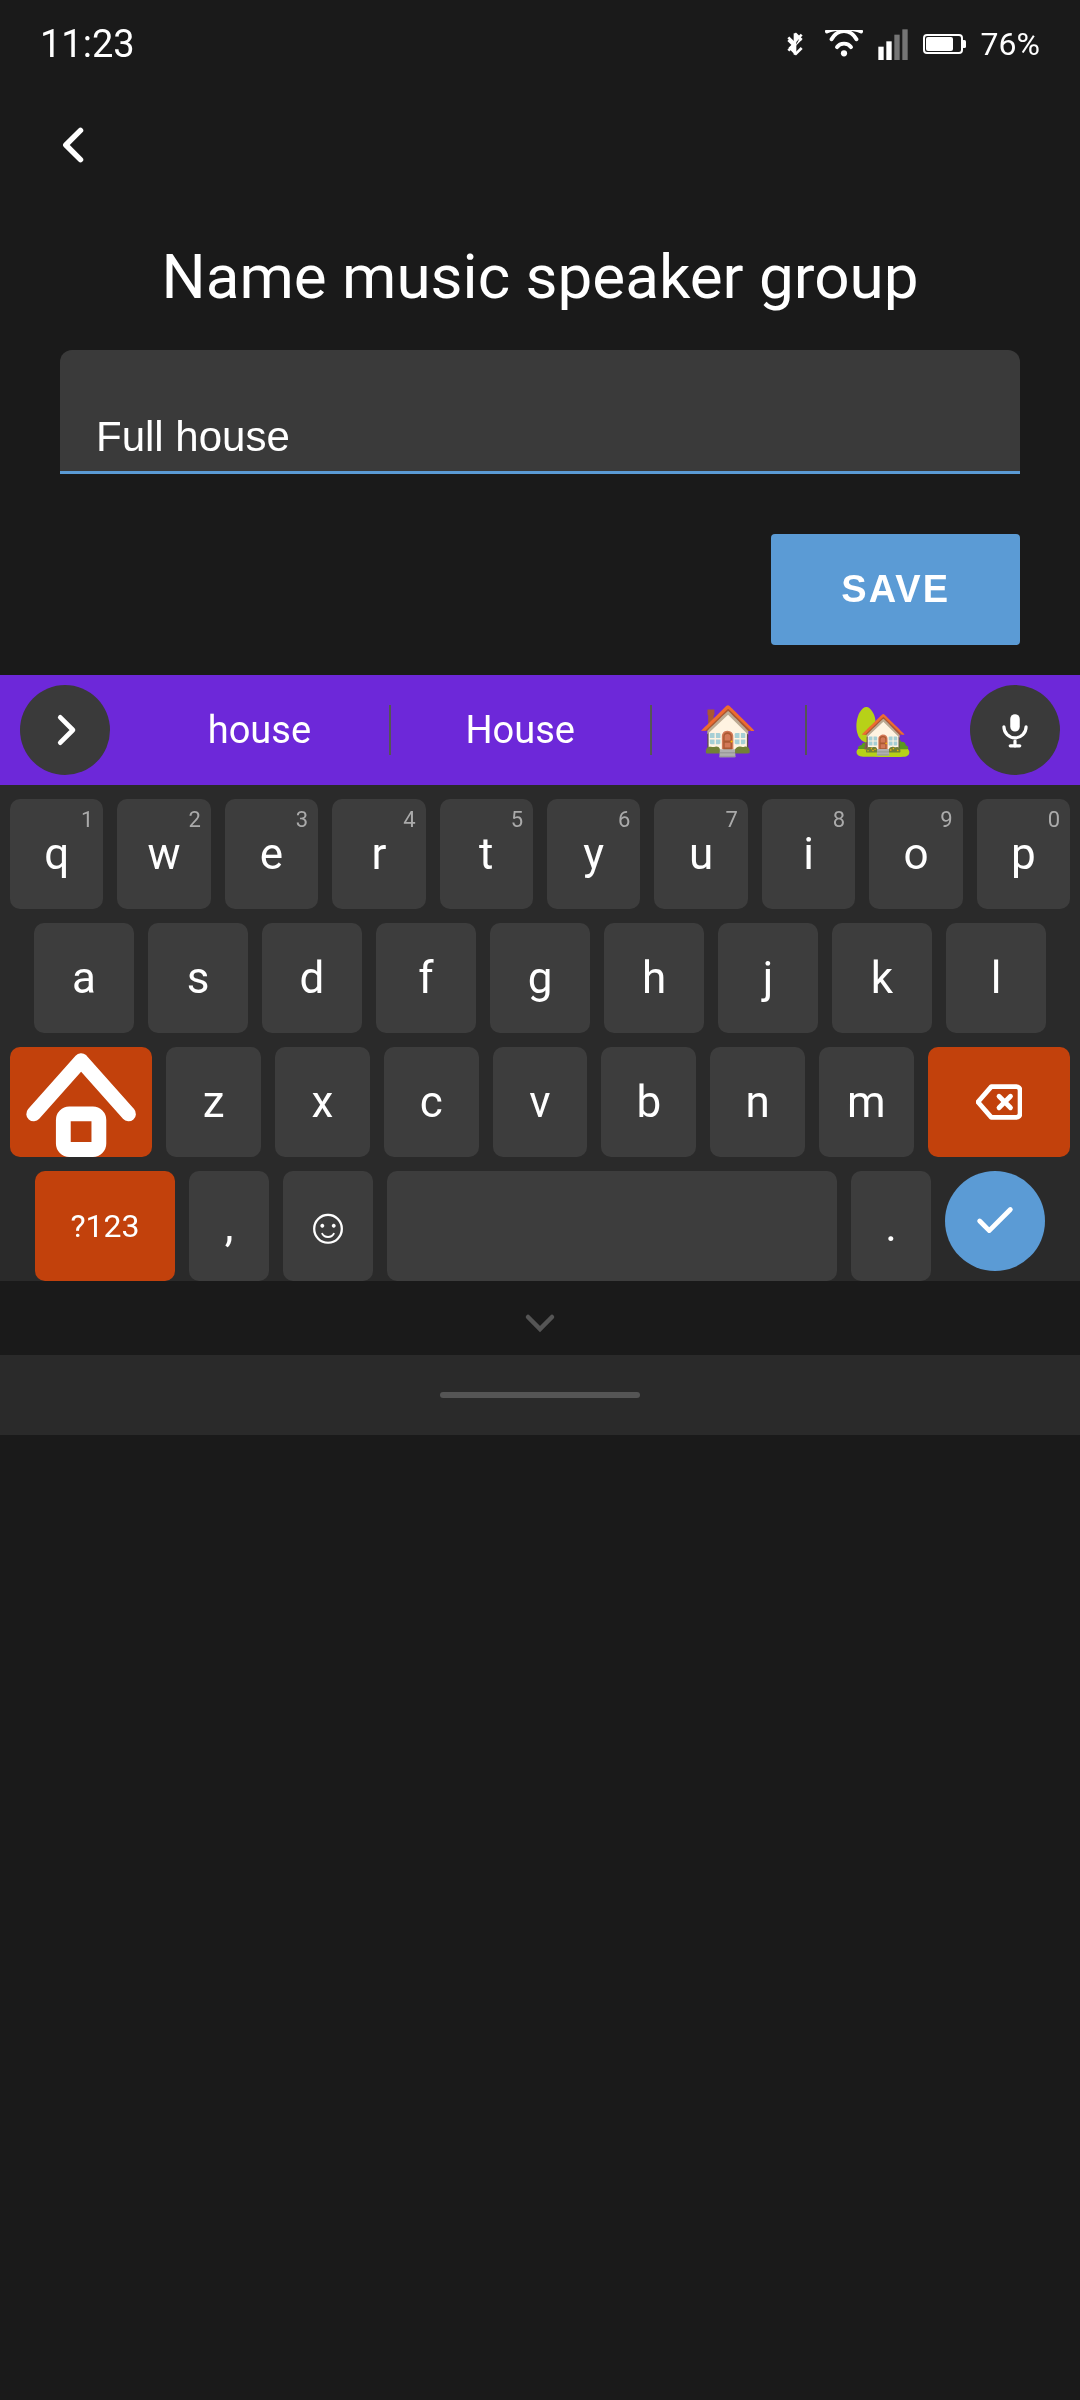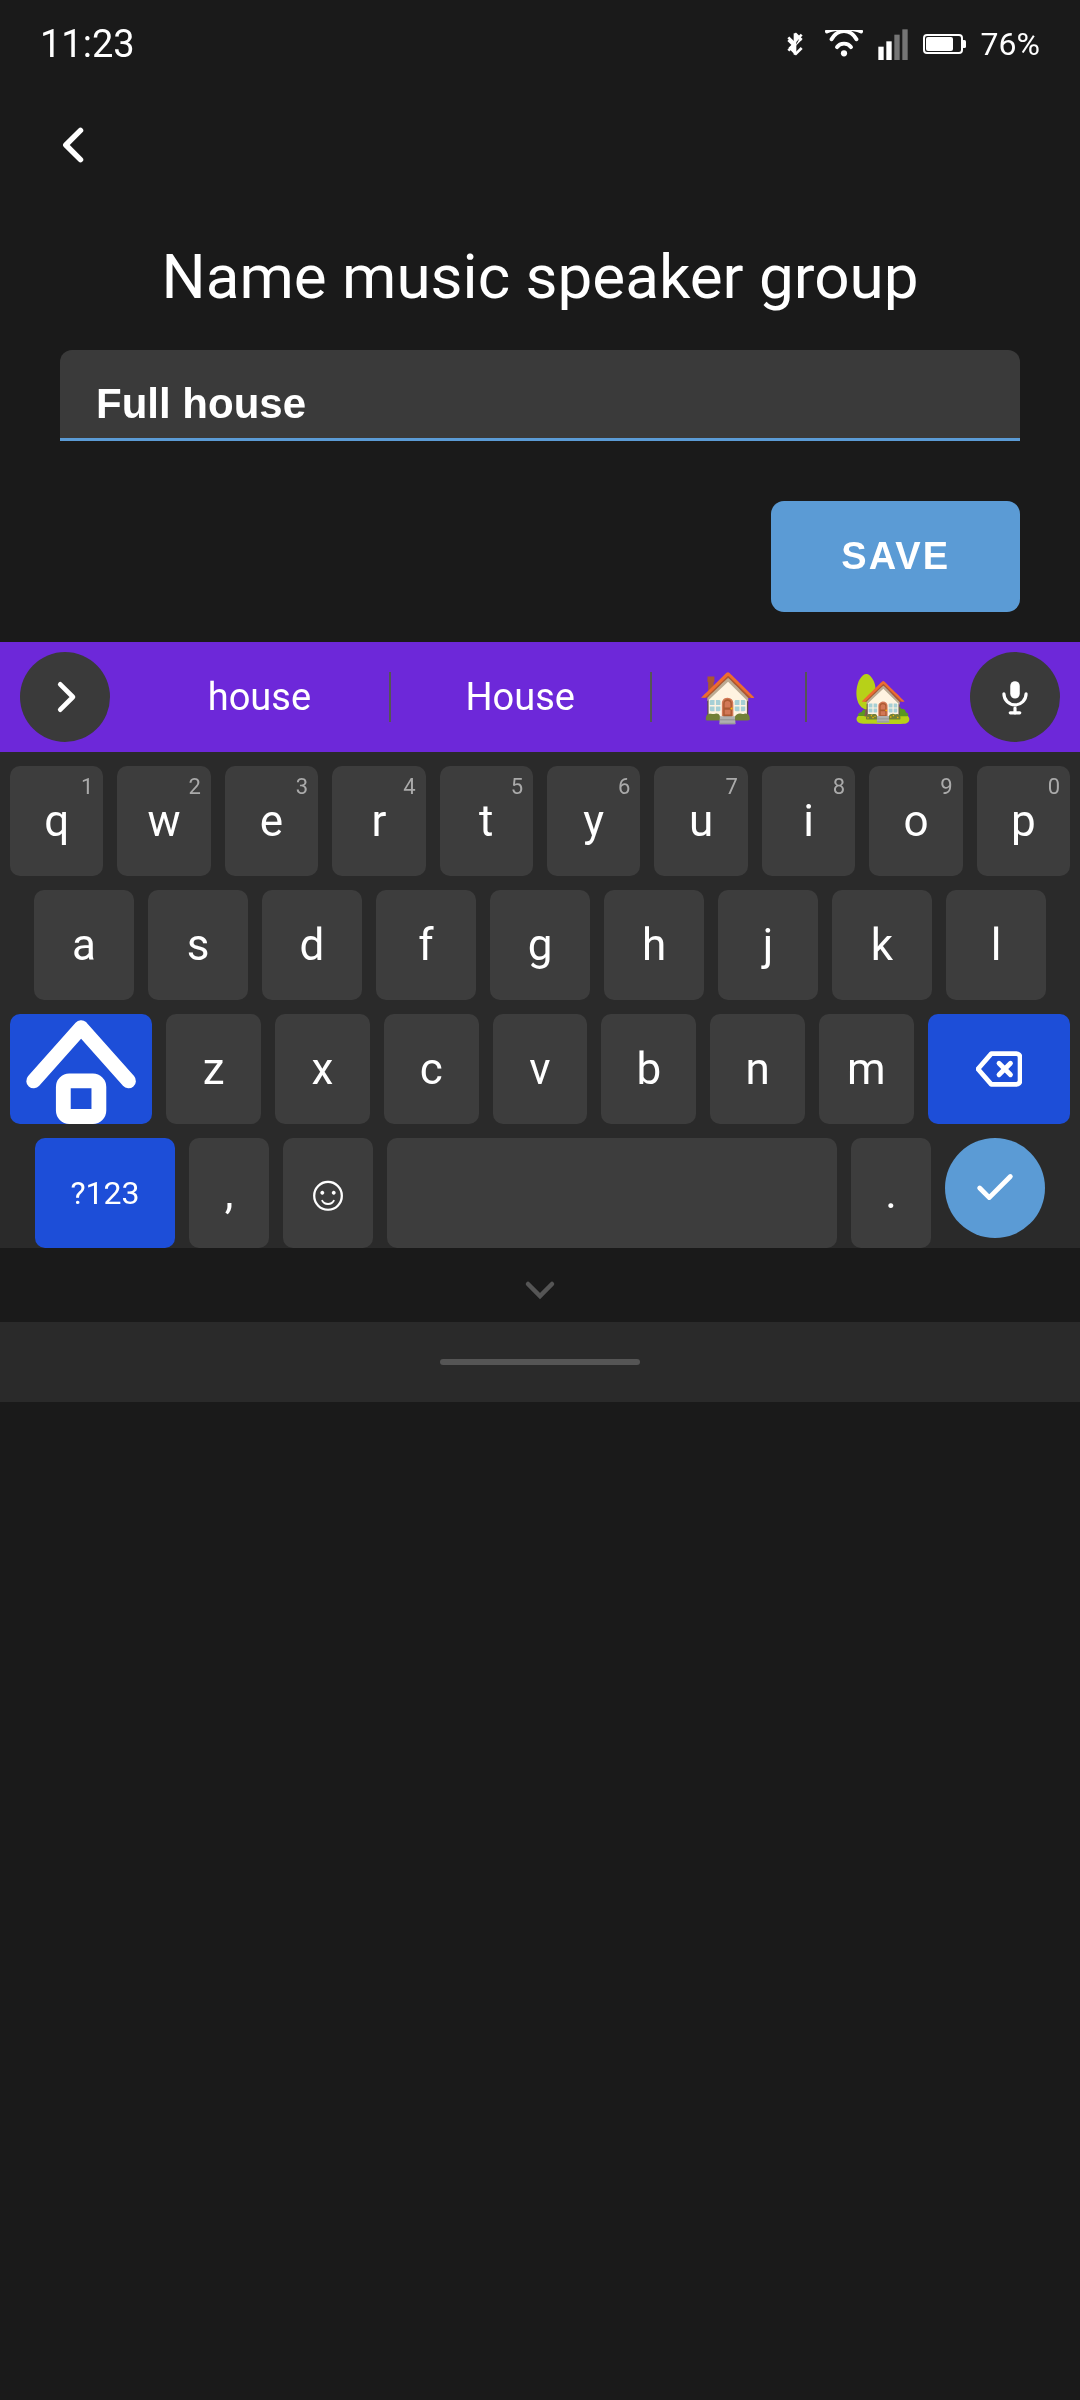--- a/index.html
+++ b/index.html
@@ -87,40 +87,41 @@
       text-align: left;
       border-bottom: 3px solid #5b9bd5;
       margin-bottom: 60px;
     }
     .text-input {
       background: transparent;
       border: none;
       outline: none;
       color: #ffffff;
       font-size: 42px;
-      font-weight: 700;
+      font-weight: 400;
       width: 100%;
       caret-color: #5b9bd5;
+      margin-top: 33px;
     }
     .text-input::selection {
       background: rgba(91, 155, 213, 0.3);
     }
 
     
     .save-btn-container {
       display: flex;
       justify-content: flex-end;
       padding: 0 60px;
       margin-bottom: 30px;
     }
     .save-btn {
       background-color: #5b9bd5;
       color: #ffffff;
       border: none;
-      border-radius: 13px;
+      border-radius: 4px;
       padding: 34px 70px;
       font-size: 38px;
       font-weight: 700;
       letter-spacing: 2px;
       cursor: pointer;
     }
 
     
     .autocomplete-bar {
       background-color: #6d28d9;
@@ -216,21 +217,21 @@
       user-select: none;
     }
     .key .num-hint {
       position: absolute;
       top: 8px;
       right: 10px;
       font-size: 22px;
       color: #aaaaaa;
     }
     .key-special {
-      background-color: #1d4ed8;
+      background-color: #c2410c;
       flex: 1.5;
       max-width: 160px;
     }
     .key-space {
       background-color: #3d3d3d;
       flex: 5;
       max-width: 450px;
     }
     .key-enter {
       background-color: #5b9bd5;

